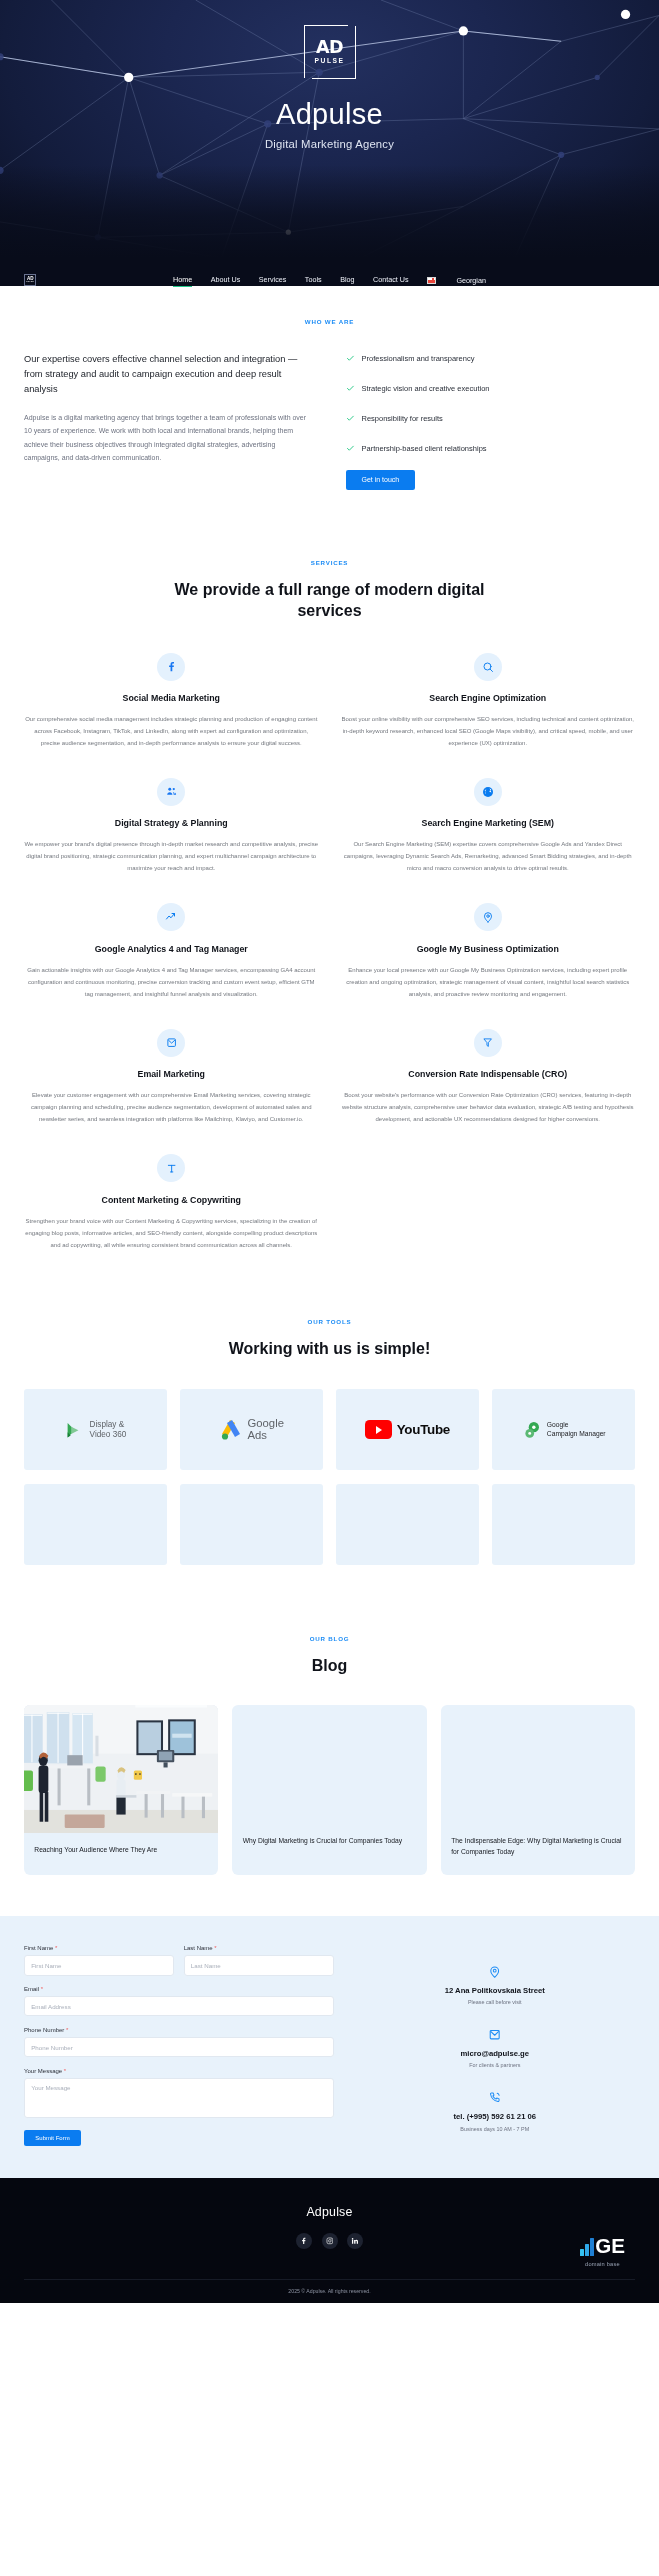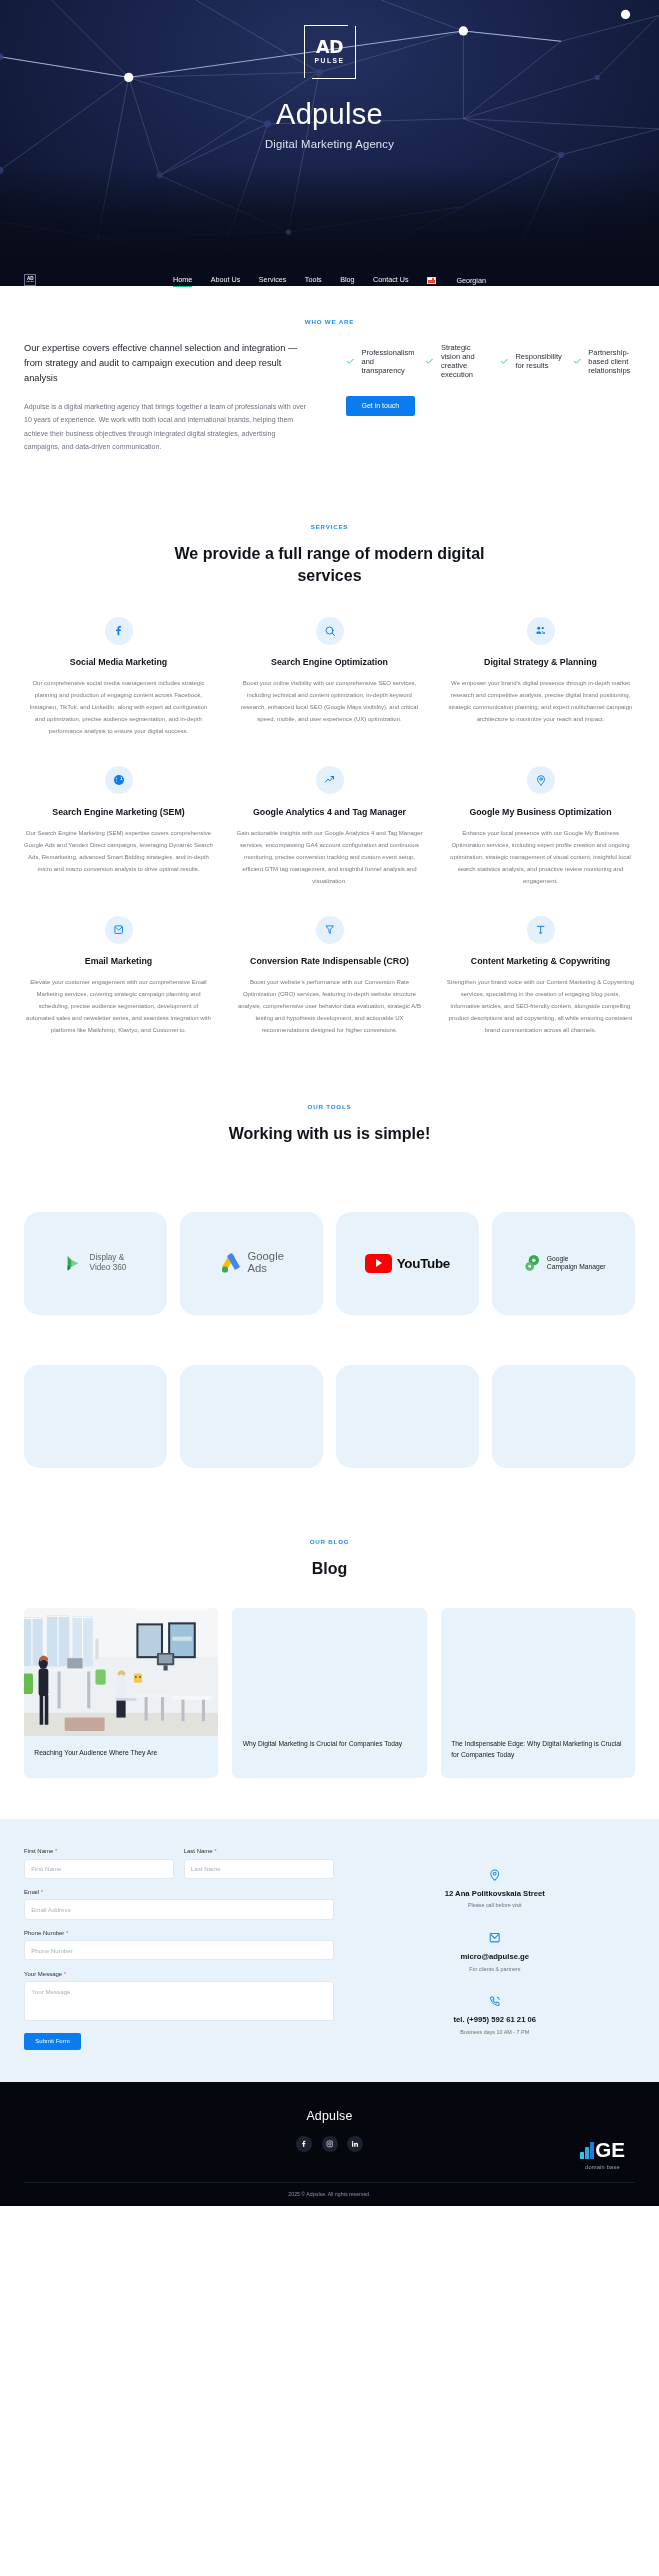--- a/index.html
+++ b/index.html
@@ -115,44 +115,44 @@
   .sec-title {
     text-align: center; font-size: 16px; font-weight: 700;
     color: #10131a; margin-top: 13.4px; line-height: 1.32;
     max-width: 340px; margin-left: auto; margin-right: auto;
   }
 
   
   .who { padding: 32px 24px 38px; }
   .who-grid {
     display: grid; grid-template-columns: 1fr 1fr;
-    gap: 33px; margin-top: 16px;
+    gap: 33px; margin-top: 27px;
   }
   .who-lead {
     font-size: 9.3px; line-height: 1.62; color: #1b1f27; font-weight: 400;
   }
   .who-body {
     font-size: 7px; line-height: 1.95; color: #6d7280; margin-top: 13.4px;
   }
-  .check-list { display: flex; flex-direction: row; gap: 11px; padding-top: 2.1px; }
+  .check-list { display: flex; flex-direction: column; gap: 21px; padding-top: 2.1px; }
   .check-item { display: flex; align-items: center; gap: 6.7px; }
   .check-icon { color: #18c47c; flex-shrink: 0; display: block; }
   .check-text { font-size: 7.5px; color: #2a2f39; }
   .btn-primary {
     margin-top: 16.5px;
     display: inline-block; background: #0a7cf0; color: #fff;
     border: none; border-radius: 2.1px;
     padding: 6.7px 15.5px; font-size: 7px; cursor: pointer;
     font-family: inherit; align-self: flex-start;
   }
 
   
   .services { padding: 31px 24px 36px; }
   .svc-grid {
-    display: grid; grid-template-columns: repeat(3, 1fr);
+    display: grid; grid-template-columns: repeat(2, 1fr);
     gap: 29px 22px; margin-top: 31px;
   }
   .svc-card { text-align: center; }
   .svc-icon-wrap {
     width: 28px; height: 28px; border-radius: 50%;
     background: #e4f1fd; margin: 0 auto 12.4px;
     display: flex; align-items: center; justify-content: center;
   }
   .svc-title {
     font-size: 8.8px; font-weight: 700; color: #10131a;
@@ -160,23 +160,23 @@
   }
   .svc-desc { font-size: 6px; line-height: 2.0; color: #74787f; }
 
   
   .tools { padding: 31px 24px 39px; }
   .tools-grid {
     display: grid; grid-template-columns: repeat(4, 1fr);
     gap: 13.4px; margin-top: 30px;
   }
   .tool-card {
-    background: #e8f2fb; border-radius: 15px;
-    height: 103px;
-    display: flex; align-items: center; justify-content: center; margin-top: 37px;
+    background: #e8f2fb; border-radius: 3px;
+    height: 81px;
+    display: flex; align-items: center; justify-content: center;
   }
   .tool-card.empty { }
   .tool-logo { display: flex; align-items: center; gap: 4.6px; }
   .tool-logo-text { font-size: 8.2px; line-height: 1.2; }
   .dv360-text { color: #5f6368; font-weight: 400; }
   .gads-text { color: #5f6368; font-weight: 400; font-size: 11.3px; line-height: 1.05; }
   .yt-text { color: #0c0c0c; font-weight: 700; font-size: 13.4px; letter-spacing: -0.3px; }
   .gcm-text { color: #202124; font-size: 6.7px; line-height: 1.25; }
   .yt-badge {
     width: 27px; height: 19px; background: #ff0000; border-radius: 4.6px;

